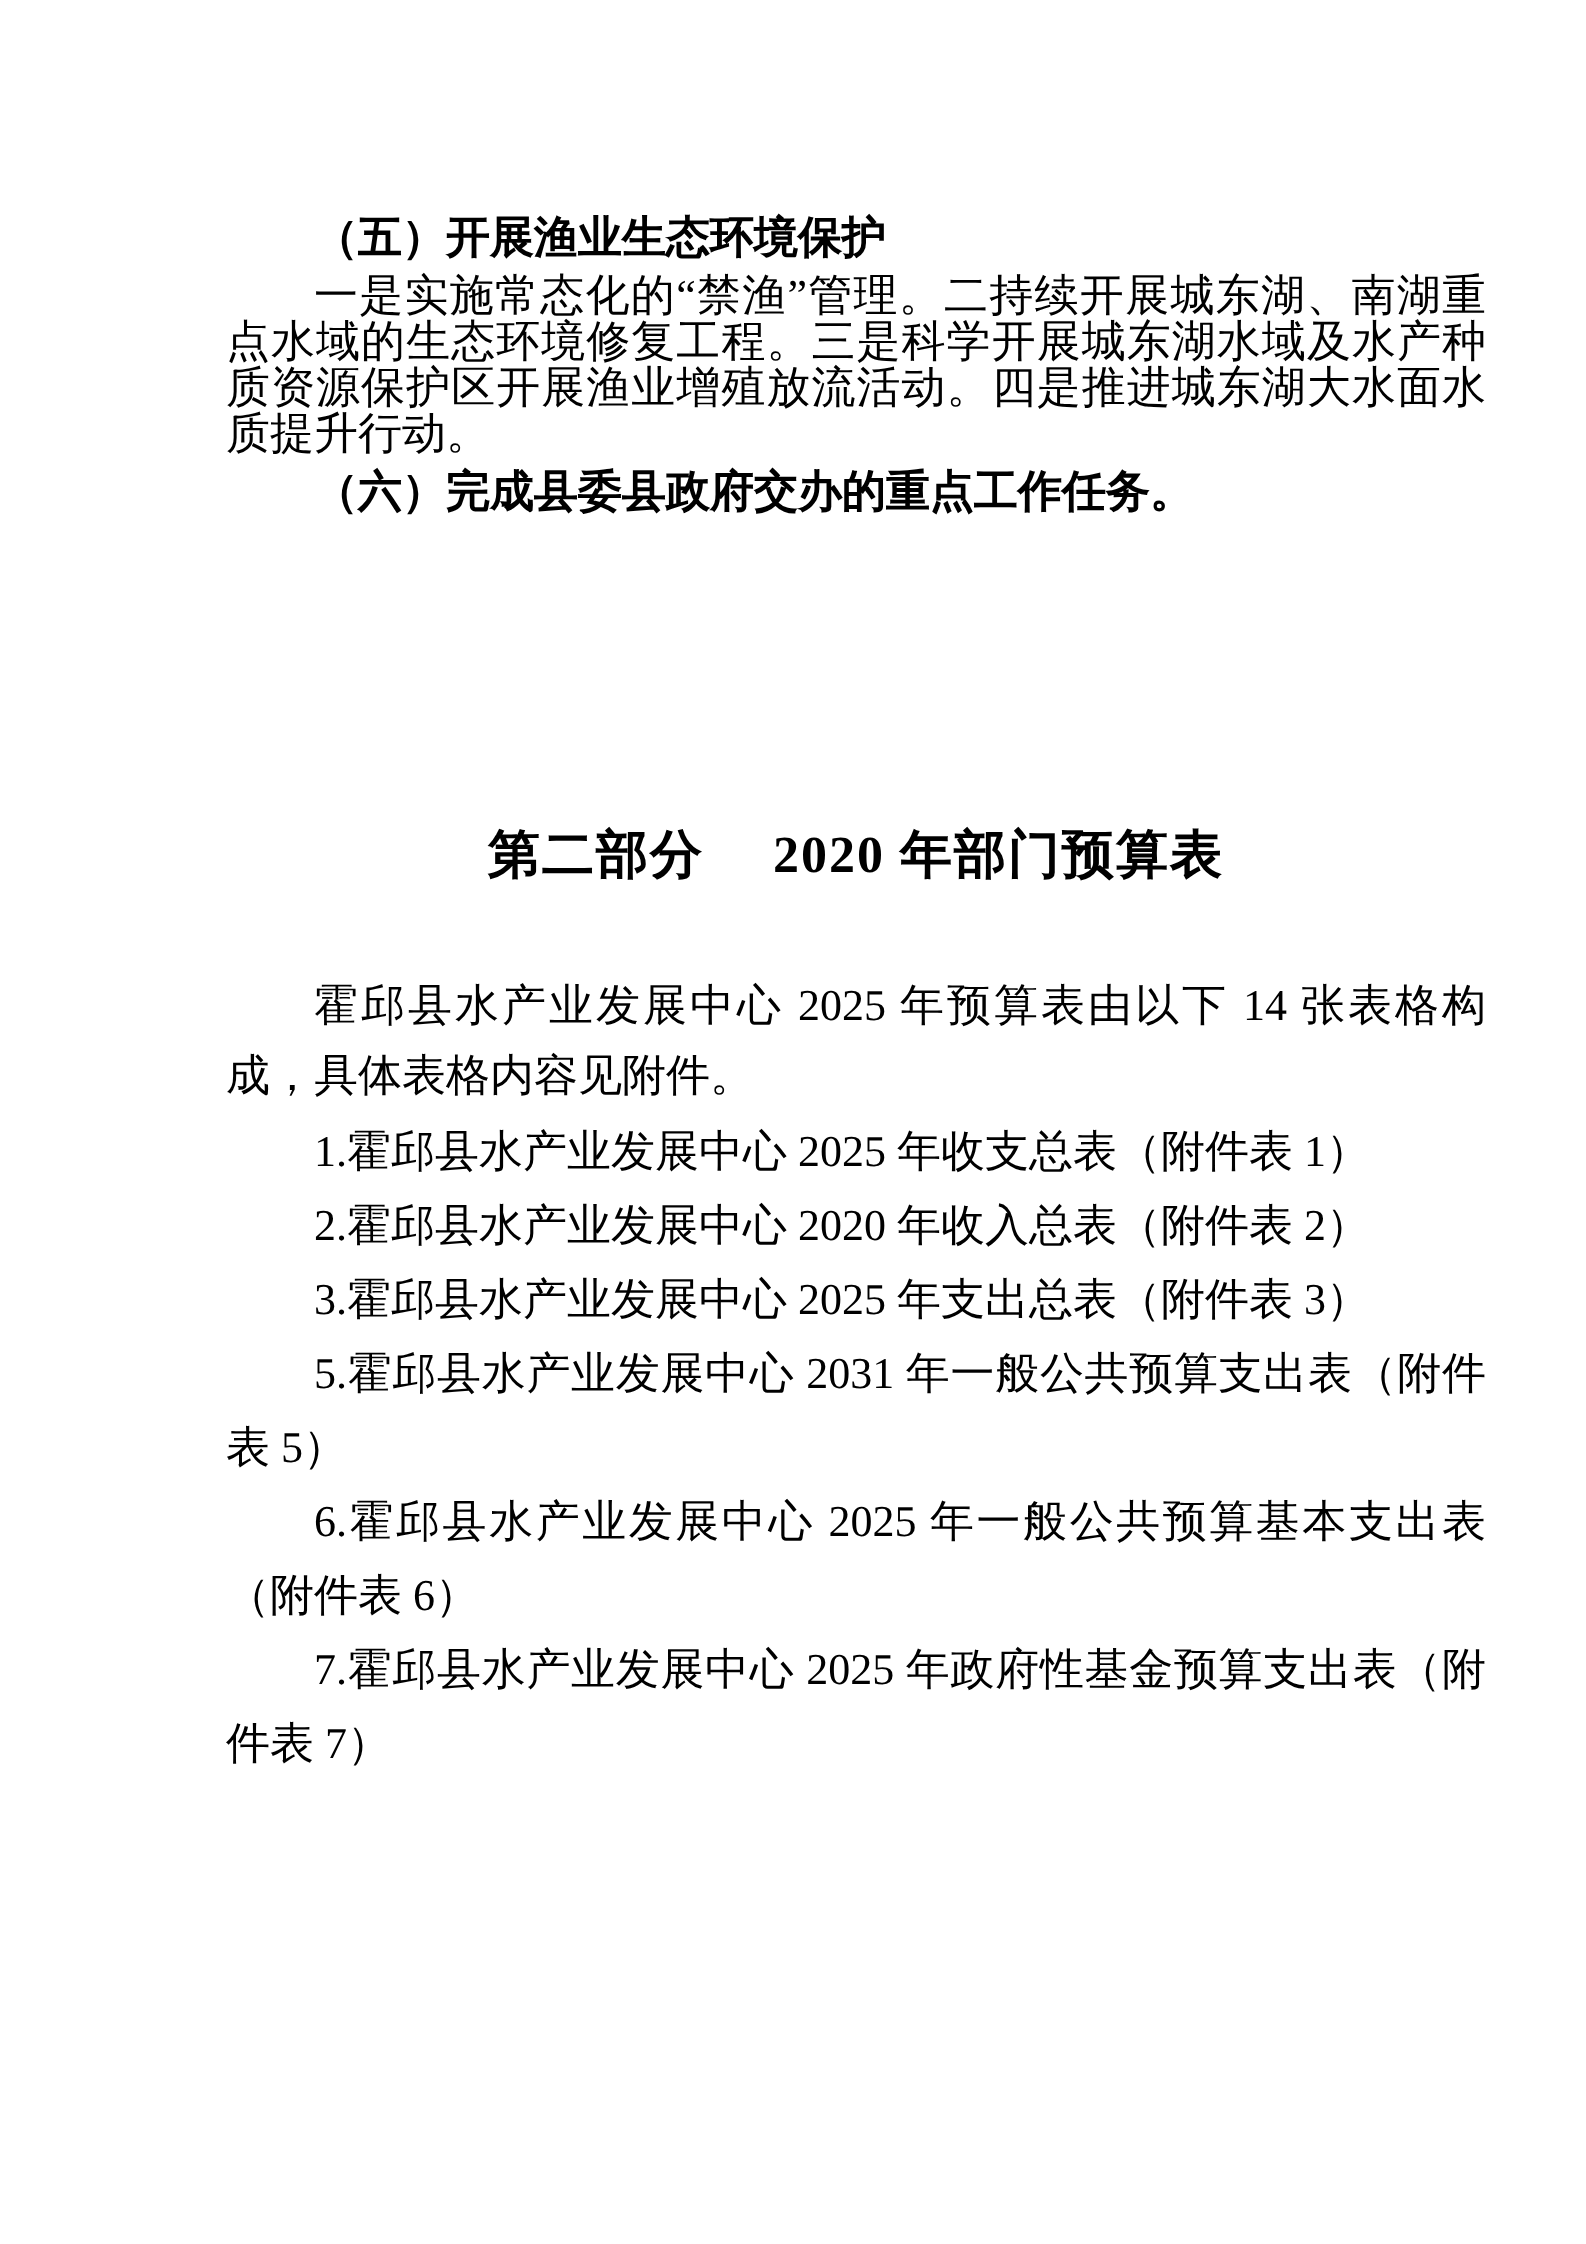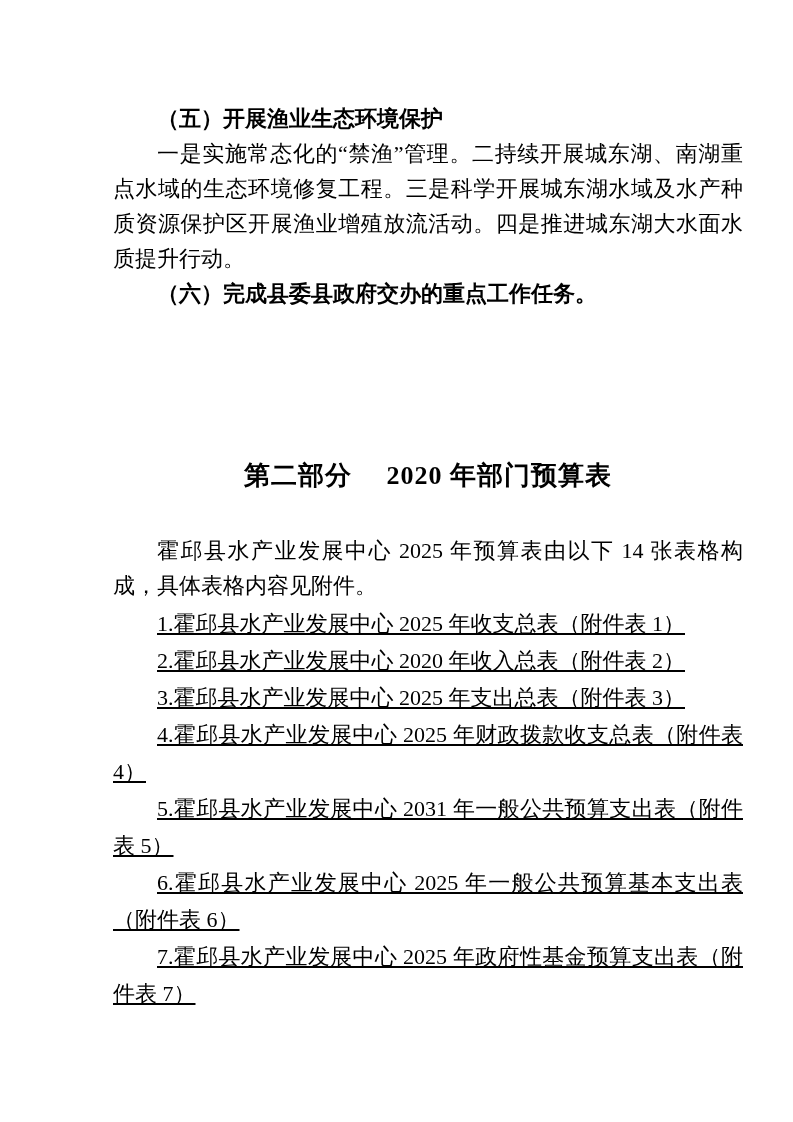--- a/index.html
+++ b/index.html
@@ -17,21 +17,21 @@
   }
   .sub-heading {
     font-size: 22px;
     line-height: 35px;
     font-weight: bold;
     text-indent: 2em;
     font-family: "Liberation Serif", "DejaVu Serif", serif;
   }
   .body-para {
     font-size: 22px;
-    line-height: 35px;
+    line-height: 23px;
     text-indent: 2em;
     text-align: justify;
   }
   .part-title {
     margin-top: 144px;
     font-size: 26px;
     line-height: 42px;
     font-weight: bold;
     text-align: center;
     letter-spacing: 1px;
@@ -39,21 +39,20 @@
   .intro-para {
     margin-top: 36px;
     font-size: 22px;
     line-height: 35px;
     text-indent: 2em;
     text-align: justify;
   }
   .table-list {
     margin-top: 2px;
     list-style: none;
-    text-decoration: underline;
   }
   .table-list p {
     font-size: 22px;
     line-height: 37px;
     text-indent: 2em;
     text-align: justify;
   }
 </style>
 </head>
 <body>
@@ -67,19 +66,18 @@
   <div class="sub-heading">（六）完成县委县政府交办的重点工作任务。</div>
 
   <div class="part-title">第二部分　 2020 年部门预算表</div>
 
   <div class="intro-para">霍邱县水产业发展中心 2025 年预算表由以下 14 张表格构成，具体表格内容见附件。</div>
 
   <div class="table-list">
     <p>1.霍邱县水产业发展中心 2025 年收支总表（附件表 1）</p>
     <p>2.霍邱县水产业发展中心 2020 年收入总表（附件表 2）</p>
     <p>3.霍邱县水产业发展中心 2025 年支出总表（附件表 3）</p>
-    <p>4.霍邱县水产业发展中心 2025 年财政拨款收支总表（附件表 4）</p>
     <p>5.霍邱县水产业发展中心 2031 年一般公共预算支出表（附件表 5）</p>
     <p>6.霍邱县水产业发展中心 2025 年一般公共预算基本支出表（附件表 6）</p>
     <p>7.霍邱县水产业发展中心 2025 年政府性基金预算支出表（附件表 7）</p>
   </div>
 
 </div>
 
 </body></html>

